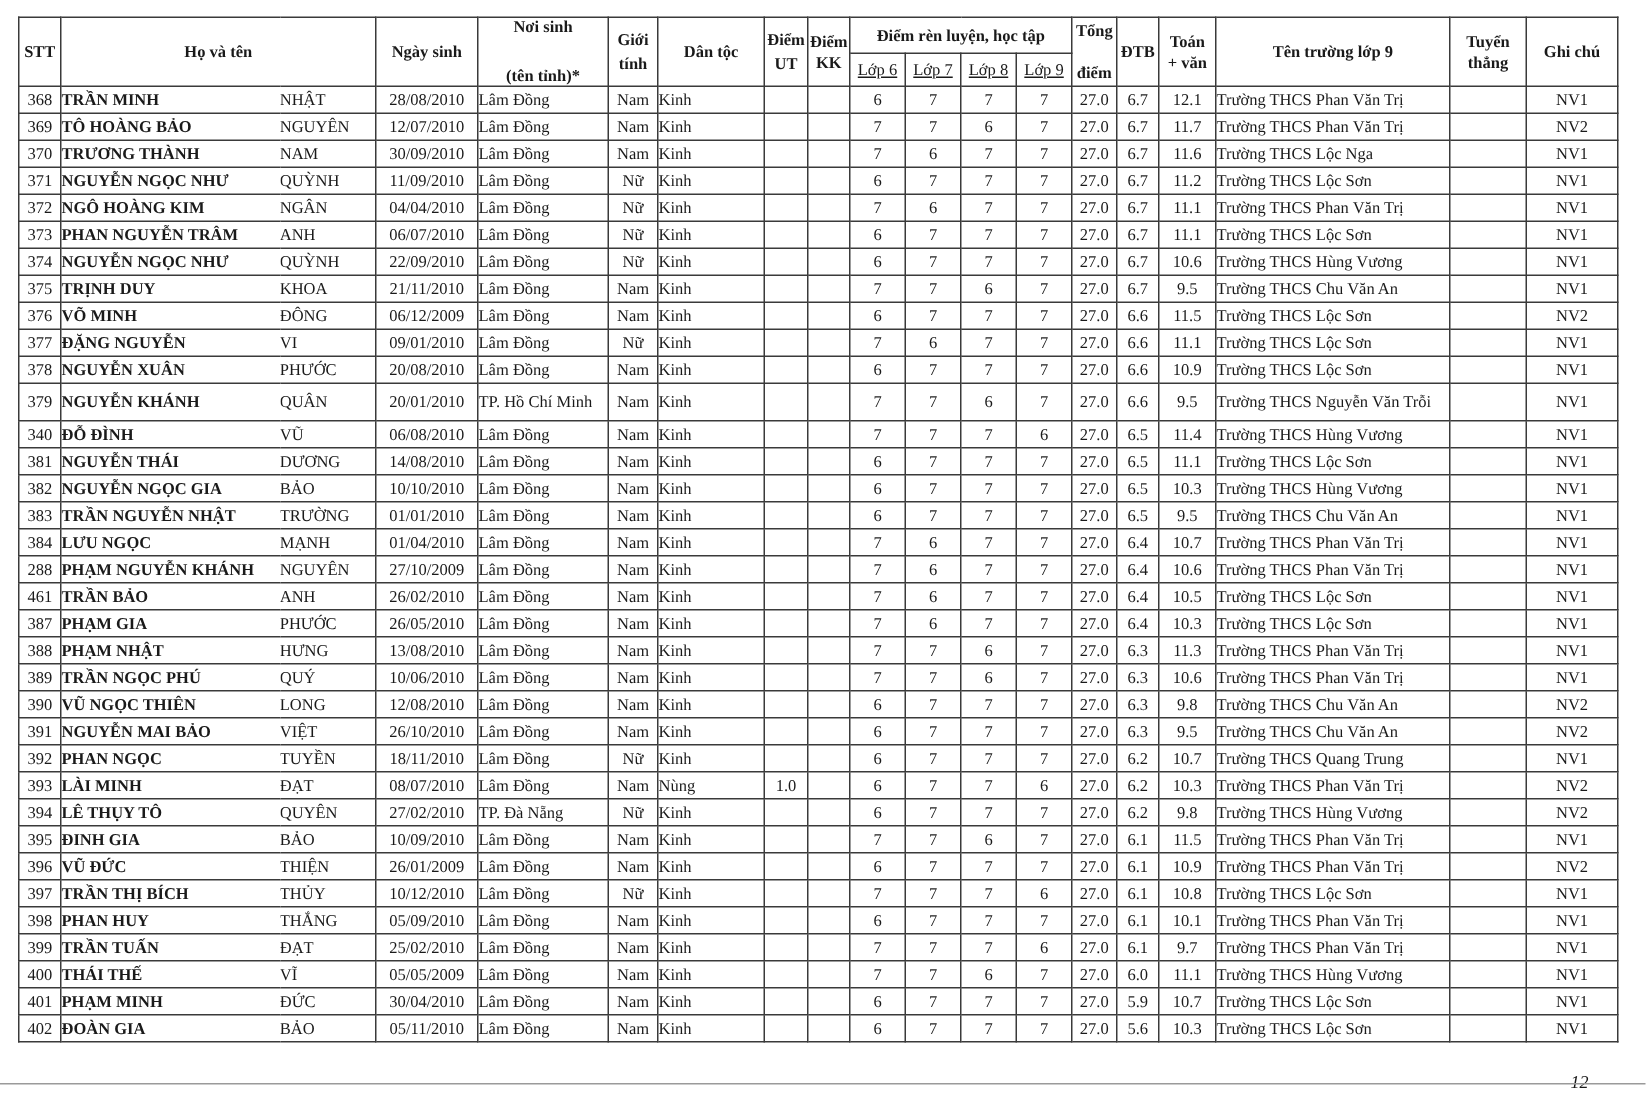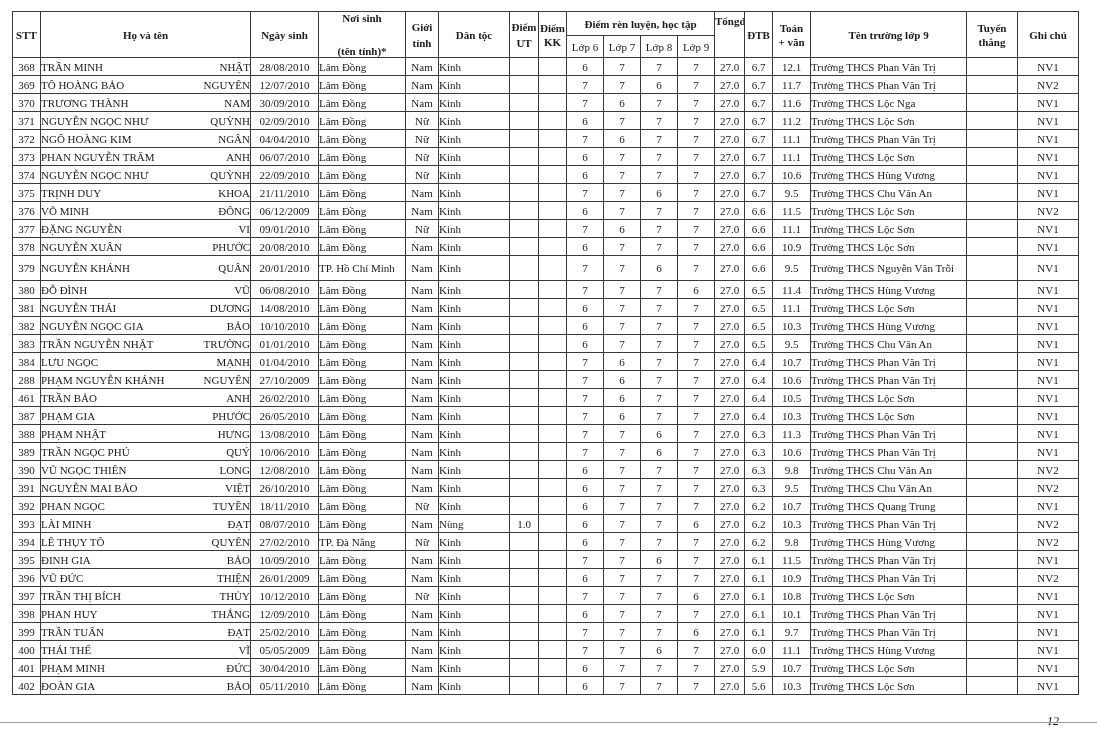--- a/index.html
+++ b/index.html
@@ -5,30 +5,30 @@
   html, body { margin:0; padding:0; background:#ffffff; }
   body { width:1097px; height:729px; position:relative; overflow:hidden;
          font-family:"Liberation Serif","DejaVu Serif",serif; color:#1a1a1a; }
   table.grid { position:absolute; left:12px; top:11px; border-collapse:collapse;
                table-layout:fixed; width:1066px; }
   table.grid td, table.grid th { border:1px solid #3a3a3a; padding:0; font-size:11px;
                line-height:12px; overflow:hidden; white-space:nowrap; }
   table.grid th { font-weight:bold; text-align:center; vertical-align:middle; font-size:11px; }
   table.grid th.thin { font-weight:normal; }
   tr.hrow1 th { height:22px; }
-  tr.hrow2 th { height:20px; }
+  tr.hrow2 th { height:20px;text-decoration:underline; }
   tr.drow td { height:17px; }
   tr.drow.tall td { height:24px; }
   td.c { text-align:center; }
   td.l { text-align:left; padding-left:2px; }
-  td.surname { border-right:none !important; }
-  td.given { border-left:none !important; text-align:right; }
+  td.surname { border-right:none !important;font-weight:bold; }
+  td.given { border-left:none !important; text-align:left; }
   .page-num { position:absolute; right:38px; top:714px; font-size:12px;font-style:italic; }
   .bottom-line { position:absolute; left:0; right:0; top:722px; height:1px; background:#9a9a9a; }
-  .tong-h { display:flex; flex-direction:row; justify-content:space-between; height:40px; }
+  .tong-h { display:flex; flex-direction:column; justify-content:space-between; height:40px; }
 </style>
 </head>
 <body>
 
 <table class="grid">
   <colgroup>
     <col style="width:28px">
       <col style="width:146px">
       <col style="width:64px">
     <col style="width:68px">
@@ -157,21 +157,21 @@
         <td class="c">6.7</td>
         <td class="c">11.6</td>
         <td class="l">Trường THCS Lộc Nga</td>
         <td class="c"></td>
         <td class="c">NV1</td>
       </tr>
       <tr class="drow">
         <td class="c">371</td>
         <td class="l surname">NGUYỄN NGỌC NHƯ</td>
         <td class="given">QUỲNH</td>
-        <td class="c">02/09/2010</td>
+        <td class="c">11/09/2010</td>
         <td class="l">Lâm Đồng</td>
         <td class="c">Nữ</td>
         <td class="l">Kinh</td>
         <td class="c"></td>
         <td class="c"></td>
         <td class="c">6</td>
         <td class="c">7</td>
         <td class="c">7</td>
         <td class="c">7</td>
         <td class="c">27.0</td>
@@ -343,21 +343,21 @@
         <td class="c">6</td>
         <td class="c">7</td>
         <td class="c">27.0</td>
         <td class="c">6.6</td>
         <td class="c">9.5</td>
         <td class="l">Trường THCS Nguyễn Văn Trỗi</td>
         <td class="c"></td>
         <td class="c">NV1</td>
       </tr>
       <tr class="drow">
-        <td class="c">380</td>
+        <td class="c">340</td>
         <td class="l surname">ĐỖ ĐÌNH</td>
         <td class="given">VŨ</td>
         <td class="c">06/08/2010</td>
         <td class="l">Lâm Đồng</td>
         <td class="c">Nam</td>
         <td class="l">Kinh</td>
         <td class="c"></td>
         <td class="c"></td>
         <td class="c">7</td>
         <td class="c">7</td>
@@ -724,21 +724,21 @@
         <td class="c">6.1</td>
         <td class="c">10.8</td>
         <td class="l">Trường THCS Lộc Sơn</td>
         <td class="c"></td>
         <td class="c">NV1</td>
       </tr>
       <tr class="drow">
         <td class="c">398</td>
         <td class="l surname">PHAN HUY</td>
         <td class="given">THẮNG</td>
-        <td class="c">12/09/2010</td>
+        <td class="c">05/09/2010</td>
         <td class="l">Lâm Đồng</td>
         <td class="c">Nam</td>
         <td class="l">Kinh</td>
         <td class="c"></td>
         <td class="c"></td>
         <td class="c">6</td>
         <td class="c">7</td>
         <td class="c">7</td>
         <td class="c">7</td>
         <td class="c">27.0</td>

